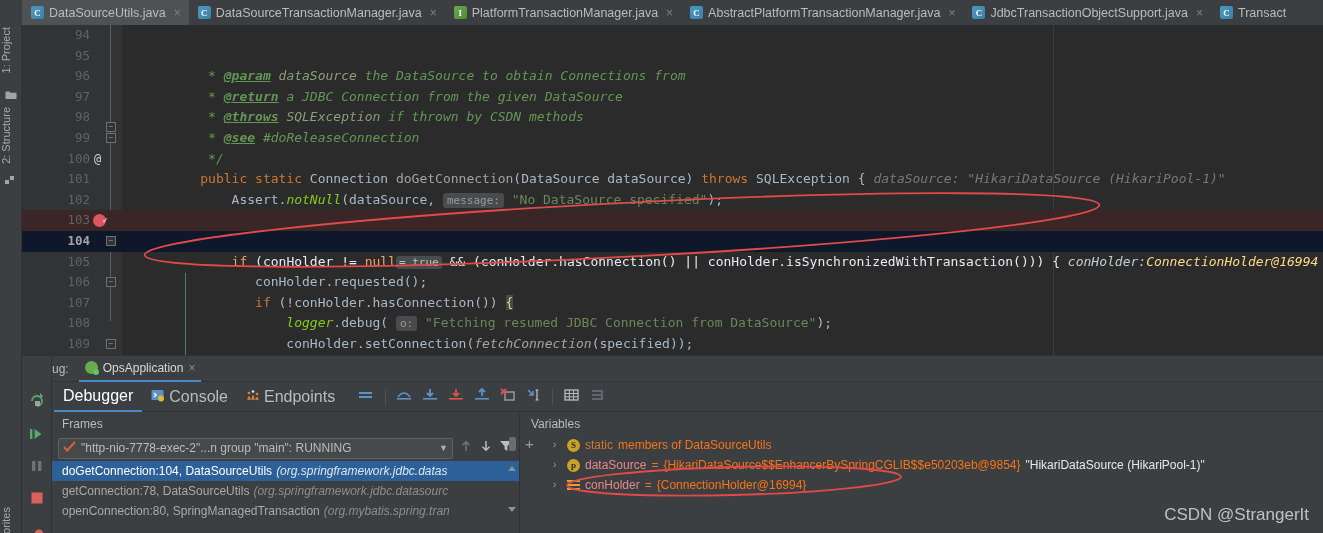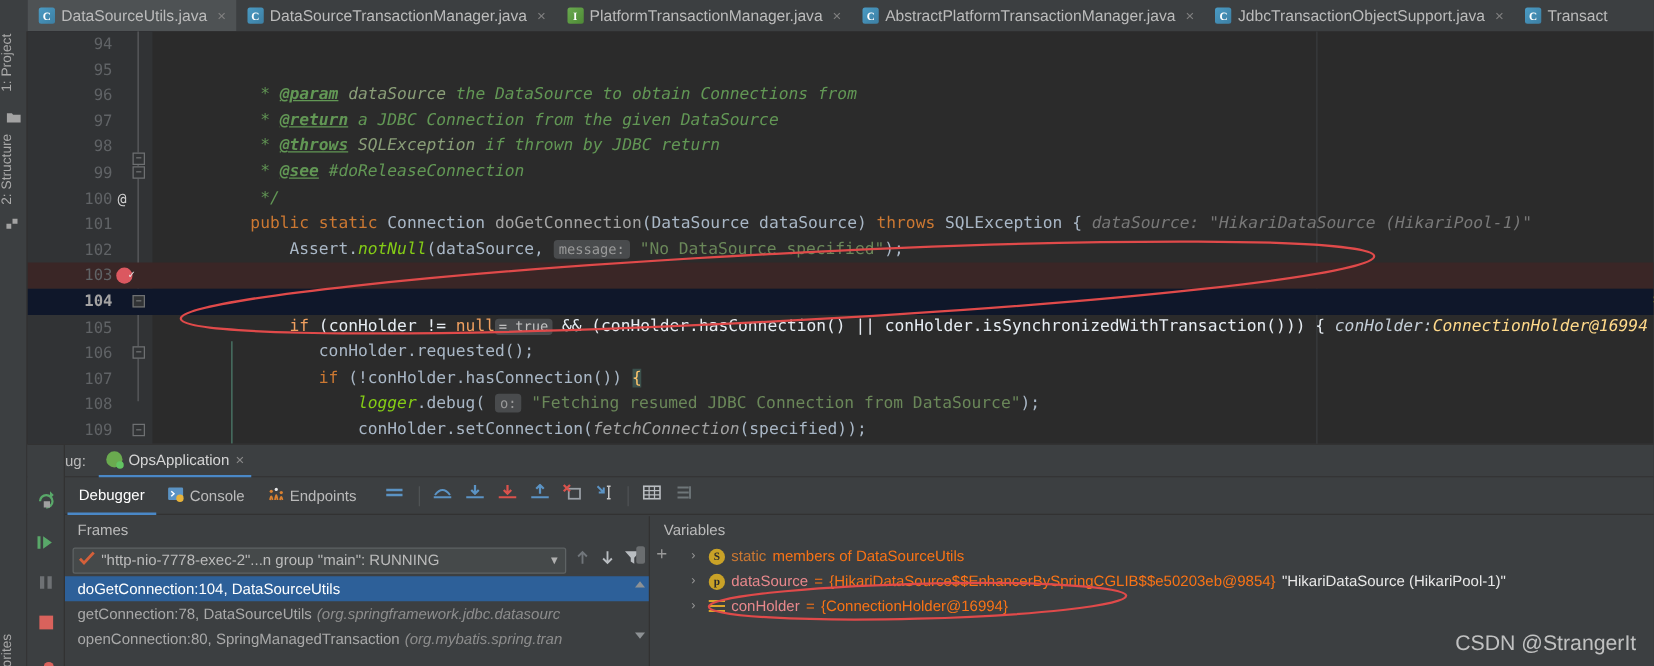--- a/index.html
+++ b/index.html
@@ -148,21 +148,21 @@
     content: ""; position: absolute; right: -1px; bottom: -1px;
     width: 6px; height: 6px; border-radius: 50%; background: #62c462;
   }
   .dbg-toolrow {
     position: relative; height: 30px; background: #3c3f41;
     display: flex; align-items: center; padding-left: 32px;
     border-bottom: 1px solid #323232;
   }
   .dbg-tab {
     display: flex; align-items: center; gap: 5px;
-    height: 30px; padding: 0 9px; font-size: 12px; color: #bbbbbb;
+    height: 30px; padding: 0 9px; font-size: 16px; color: #bbbbbb;
   }
   .dbg-tab.active { color: #ffffff; border-bottom: 2px solid #4a88c7; }
   .tsep { width: 1px; height: 16px; background: #4f5355; margin: 0 5px; }
 
   .leftdbgbar {
     position: absolute; left: 0; top: 0; width: 30px; bottom: 0;
     background: #3c3f41; border-right: 1px solid #323232;
   }
   .lbtn { position: absolute; left: 7px; width: 16px; height: 16px; }
 
@@ -295,21 +295,21 @@
 
       <div class="line">
         <span class="lnum">95</span><span class="cmt">   * </span><span class="tag">@param</span><span class="cmt2"> dataSource</span><span class="cmt"> the DataSource to obtain Connections from</span>
       </div>
 
       <div class="line">
         <span class="lnum">96</span><span class="cmt">   * </span><span class="tag">@return</span><span class="cmt"> a JDBC Connection from the given DataSource</span>
       </div>
 
       <div class="line">
-        <span class="lnum">97</span><span class="cmt">   * </span><span class="tag">@throws</span><span class="cmt2"> SQLException</span><span class="cmt"> if thrown by JDBC return</span>
+        <span class="lnum">97</span><span class="cmt">   * </span><span class="tag">@throws</span><span class="cmt2"> SQLException</span><span class="cmt"> if thrown by CSDN methods</span>
       </div>
 
       <div class="line">
         <span class="lnum">98</span><span class="cmt">   * </span><span class="tag">@see</span><span class="cmt"> #doReleaseConnection</span>
         <span class="fold" style="top:15px;">−</span>
       </div>
 
       <div class="line">
         <span class="lnum">99</span><span class="cmt">   */</span>
         <span class="fold" style="top:5px;">−</span>
@@ -520,20 +520,21 @@
           <span>
             <svg width="14" height="14" viewBox="0 0 14 14">
                 <path d="M1 2h12l-4.6 5.2V12L5.6 10.2V7.2z" fill="#b9bdc1"></path>
               </svg>
           </span>
         </div>
 
         <div style="position:relative;">
           <div class="frame-row sel">
             <span>doGetConnection:104, DataSourceUtils</span>
+            <span class="pkg">(org.springframework.jdbc.datas</span>
           </div>
           <div class="frame-row">
             <span>getConnection:78, DataSourceUtils</span>
             <span class="pkg">(org.springframework.jdbc.datasourc</span>
           </div>
           <div class="frame-row">
             <span>openConnection:80, SpringManagedTransaction</span>
             <span class="pkg">(org.mybatis.spring.tran</span>
           </div>
 

